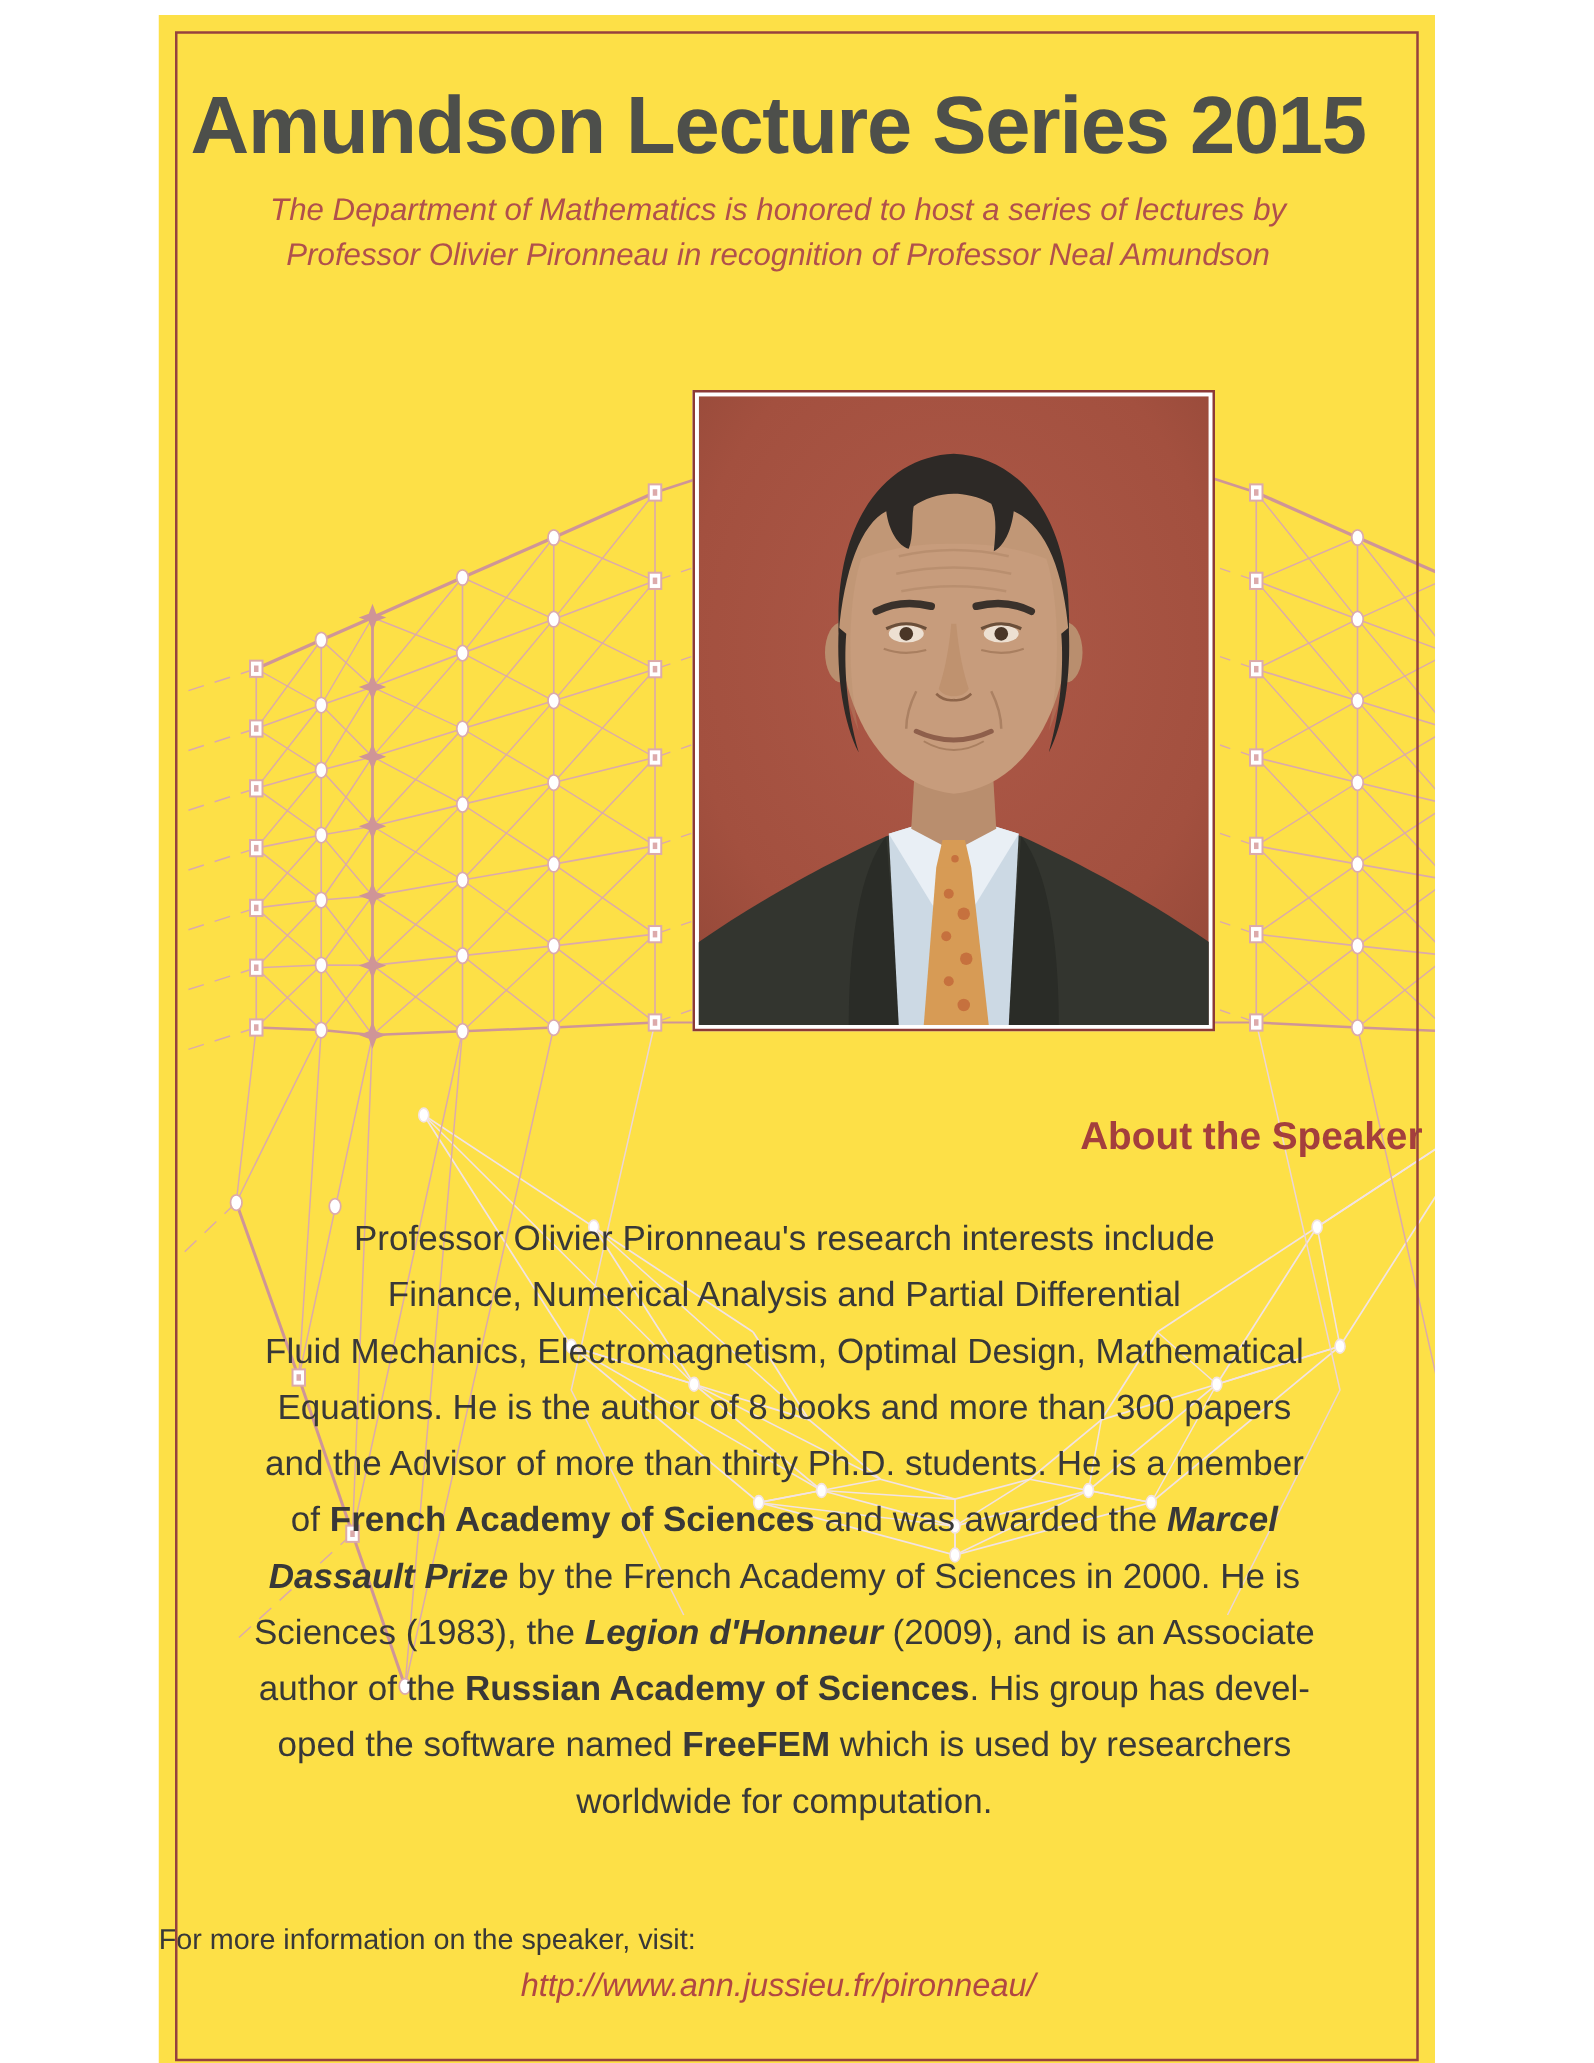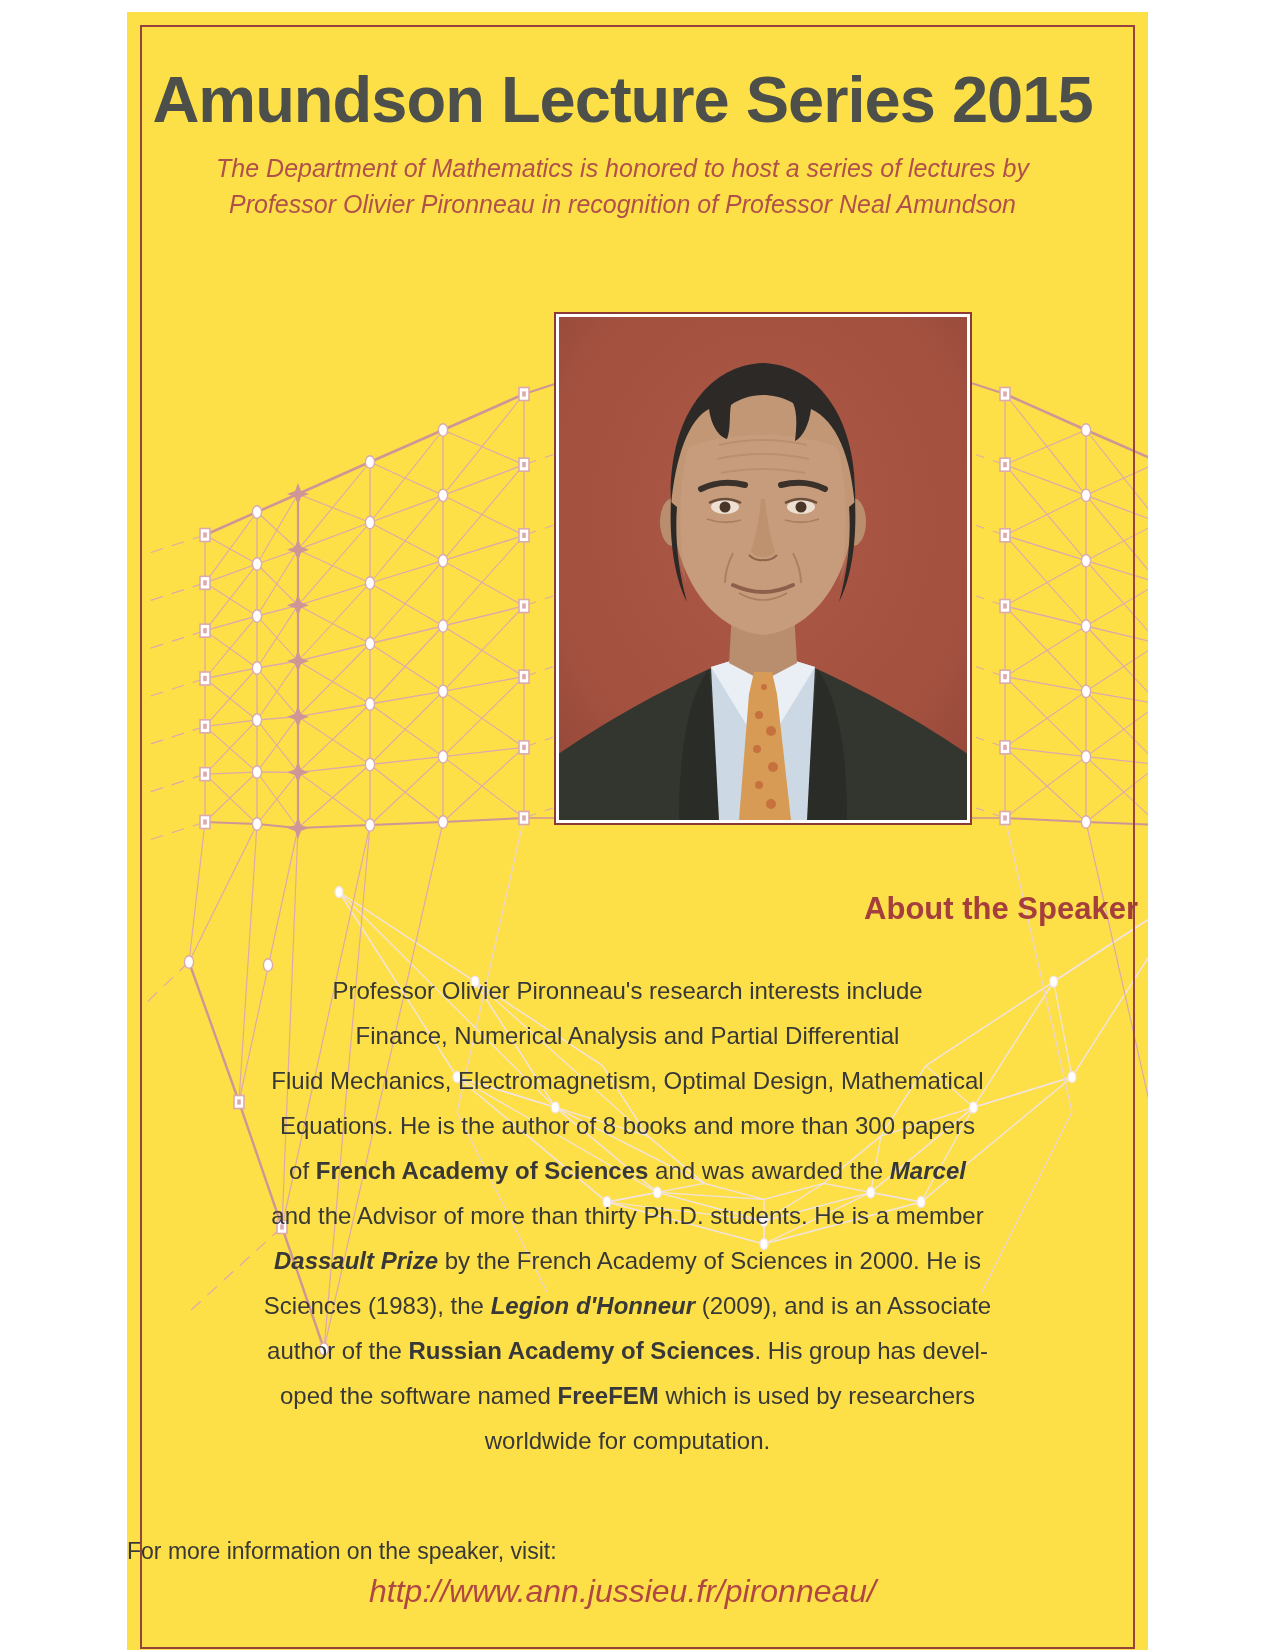--- a/index.html
+++ b/index.html
@@ -28,32 +28,32 @@
     border:2px solid #8c3a36;background:#ffffff;padding:3px;box-sizing:border-box;
     z-index:3;
   }
   .photo svg{display:block;width:408px;height:503px;}
   h2.about{
     position:absolute;top:879px;left:0;right:10px;margin:0;text-align:right;
     font-size:31px;font-weight:bold;color:var(--heading);
   }
   .body-text{
     position:absolute;top:956px;left:0;right:20px;text-align:center;
-    font-size:24px;color:var(--body);
+    font-size:28px;color:var(--body);
   }
   .body-line{line-height:45px;white-space:nowrap;}
   .body-line .b{font-weight:bold;}
   .body-line .bi{font-weight:bold;font-style:italic;}
   .footer-info{
     position:absolute;top:1526px;left:0;right:30px;text-align:left;
     font-size:23px;color:var(--body);
   }
   .footer-url{
     position:absolute;top:1561px;left:0;right:30px;text-align:center;
-    font-size:32px;font-style:italic;color:var(--url);text-decoration:none;
+    font-size:26px;font-style:italic;color:var(--url);text-decoration:none;
     display:block;cursor:pointer;
   }
 </style>
 </head>
 <body>
 
 <div class="page">
 
   <svg id="mesh" width="1275" height="1650" viewBox="0 0 1275 1650">
       <polyline points="212,880 330,1065 480,1190 637,1232 794,1190 945,1065 1063,880" fill="none" stroke="#f2e3e3" stroke-width="1.4"></polyline>
@@ -516,22 +516,22 @@
       </svg>
     </figure>
 
     <h2 class="about">About the Speaker</h2>
 
     <div id="about-lines" class="body-text">
         <div class="body-line"><span>Professor Olivier Pironneau's research interests include</span></div>
         <div class="body-line"><span>Finance, Numerical Analysis and Partial Differential</span></div>
         <div class="body-line"><span>Fluid Mechanics, Electromagnetism, Optimal Design, Mathematical</span></div>
         <div class="body-line"><span>Equations. He is the author of 8 books and more than 300 papers</span></div>
+        <div class="body-line"><span>and the Advisor of more than thirty Ph.D. students. He is a member</span></div>
         <div class="body-line"><span>of </span><span class="b">French Academy of Sciences</span><span> and was awarded the </span><span class="bi">Marcel</span></div>
-        <div class="body-line"><span>and the Advisor of more than thirty Ph.D. students. He is a member</span></div>
         <div class="body-line"><span class="bi">Dassault Prize</span><span> by the French Academy of Sciences in 2000. He is</span></div>
         <div class="body-line"><span>Sciences (1983), the </span><span class="bi">Legion d'Honneur</span><span> (2009), and is an Associate</span></div>
         <div class="body-line"><span>author of the </span><span class="b">Russian Academy of Sciences</span><span>. His group has devel-</span></div>
         <div class="body-line"><span>oped the software named </span><span class="b">FreeFEM</span><span> which is used by researchers</span></div>
         <div class="body-line"><span>worldwide for computation.</span></div>
       </div>
 
     <div class="footer-info">For more information on the speaker, visit:</div>
     <a class="footer-url">http://www.ann.jussieu.fr/pironneau/</a>
 

